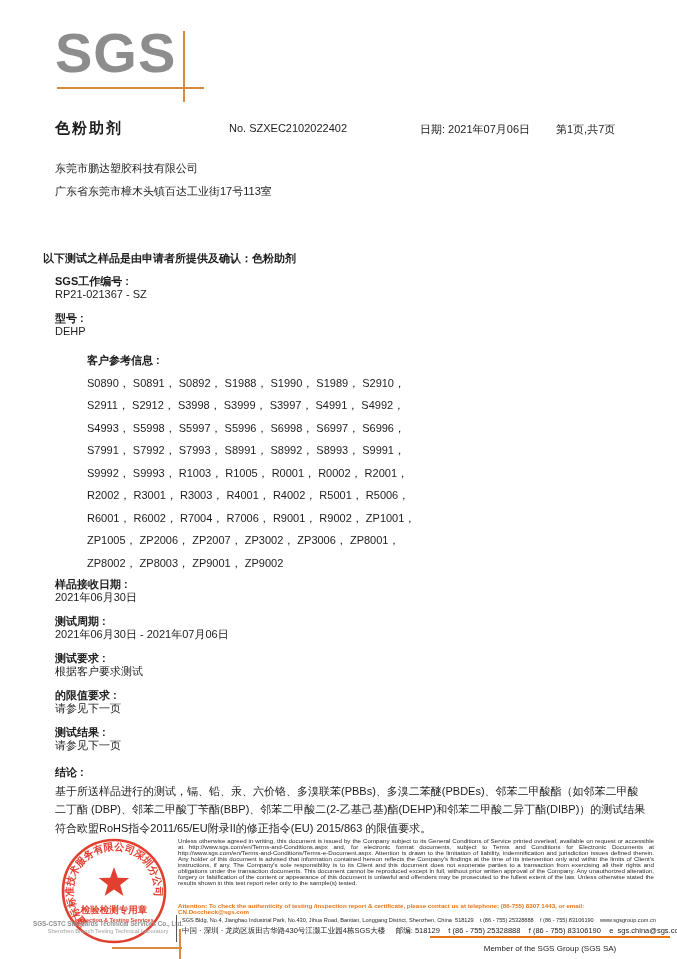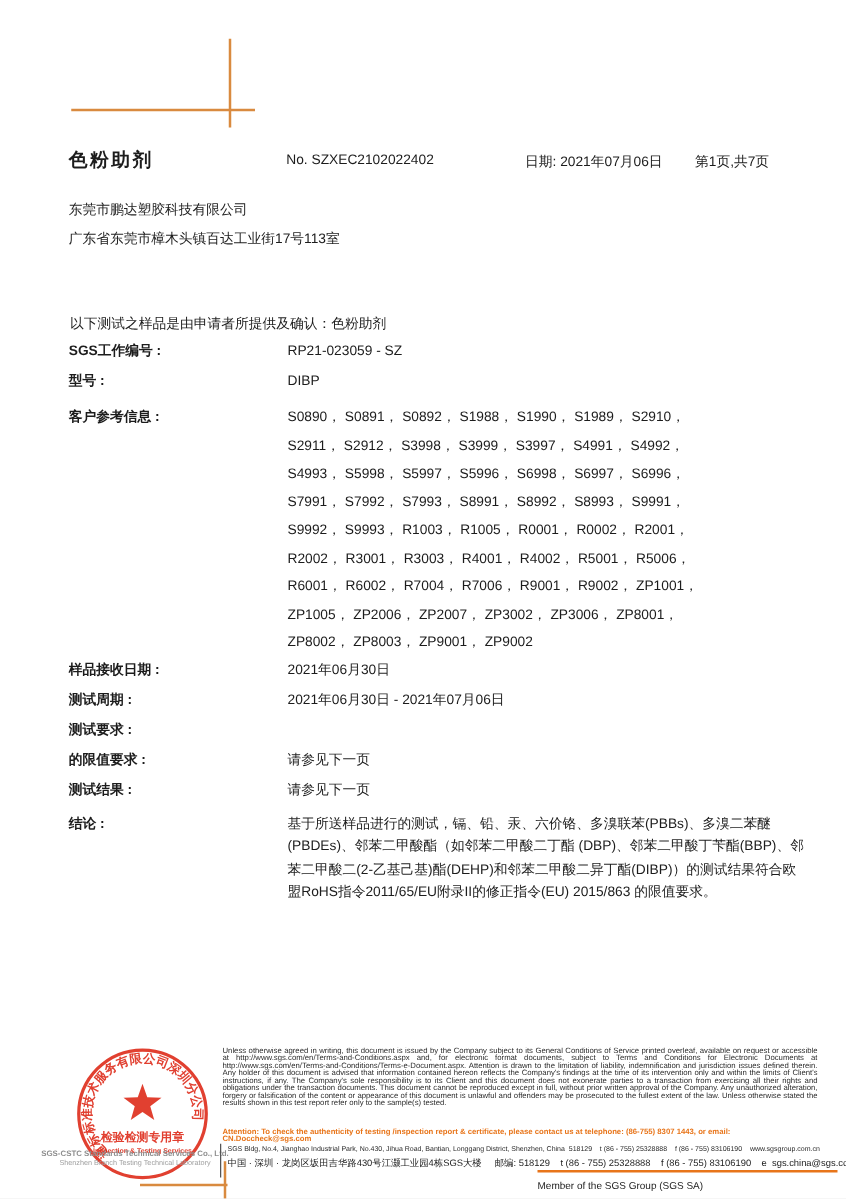--- a/index.html
+++ b/index.html
@@ -17,28 +17,28 @@
   .logo-hline { position:absolute; left:57px; top:87px; width:147px; height:2px; background:#d98a3f; }
   .logo-vline { position:absolute; left:183px; top:31px; width:2px; height:71px; background:#d98a3f; }
   
   .report-title { position:absolute; left:55px; top:119px; font-size:15px; font-weight:bold; letter-spacing:2px; }
   .report-no   { position:absolute; left:229px; top:122px; font-size:11px;text-align:right; }
   .report-date { position:absolute; left:420px; top:122px; font-size:11px; }
   .report-page { position:absolute; left:556px; top:122px; font-size:11px; }
   
   .applicant { position:absolute; left:55px; top:157px; font-size:11px; line-height:23px; }
   
-  .intro { position:absolute; left:56px; top:251px; font-size:11px; }
+  .intro { position:absolute; left:43px; top:251px; font-size:11px;font-weight:bold; }
   
   .fields { position:absolute; left:55px; top:275px; width:592px; font-size:11px; }
-  .row { display:flex; margin-bottom:11px; }
+  .row { display:flex; margin-bottom:11px;flex-direction:column; }
   .row .label { width:175px; font-weight:bold; line-height:13px; flex:none; }
   .row .value { flex:1; white-space:pre-line; line-height:13px; }
   .row-codes { margin-bottom:4px; }
-  .row-codes .label, .row-codes .value { line-height:22.5px; }
+  .row-codes .label, .row-codes .value { line-height:22.5px;margin-left:32px; }
   .row-conclusion .label, .row-conclusion .value { line-height:18.5px; }
   
   .disclaimer {
     position:absolute; left:178px; top:838px; width:476px; height:64px; overflow:hidden;
     font-size:6.2px; line-height:5.95px; text-align:justify; color:#2a2a2a;
   }
   .attention {
     position:absolute; left:178px; top:903px; width:476px;
     font-size:6.2px; line-height:6.4px; font-weight:bold; color:#e8751a;
   }
@@ -47,57 +47,58 @@
     font-size:5.6px; color:#2a2a2a; white-space:pre;
   }
   .addr-cn {
     position:absolute; left:182px; top:926px; width:472px;
     font-size:7.5px; color:#1c1c1c; white-space:pre;
   }
   .divider-black { position:absolute; left:176px; top:915px; width:1px; height:27px; background:#555; }
   .cross-v { position:absolute; left:179px; top:929px; width:2px; height:30px; background:#d98a3f; }
   .cross-h { position:absolute; left:112px; top:947px; width:70px; height:2px; background:#d98a3f; }
   .member-line { position:absolute; left:430px; top:936px; width:240px; height:2px; background:#e8751a; }
-  .member-text { position:absolute; left:430px; top:944px; width:240px; font-size:8px; color:#1c1c1c; }
+  .member-text { position:absolute; left:430px; top:944px; width:240px; text-align:center; font-size:8px; color:#1c1c1c; }
   
   .stamp { position:absolute; left:42px; top:834px; width:144px; height:120px; }
   .seal-company-en {
     position:absolute; left:28px; top:920px; width:160px; text-align:center;
     font-size:6.3px; font-weight:bold; color:#8f8f8f; line-height:7.5px;
   }
   .seal-company-en .l2 { font-size:5.8px; color:#a0a0a0; font-weight:normal; }
 </style>
 </head>
 <body>
 
 <div class="page">
 
+  <div class="logo-text">SGS</div>
   <div class="logo-hline"></div>
   <div class="logo-vline"></div>
 
   <div class="report-title">色粉助剂</div>
   <div class="report-no">No. SZXEC2102022402</div>
   <div class="report-date">日期: 2021年07月06日</div>
   <div class="report-page">第1页,共7页</div>
 
   <div class="applicant">
     <div>东莞市鹏达塑胶科技有限公司</div>
     <div>广东省东莞市樟木头镇百达工业街17号113室</div>
   </div>
 
   <div class="intro">以下测试之样品是由申请者所提供及确认：色粉助剂</div>
 
   <div class="fields">
     <div class="row">
       <div class="label">SGS工作编号 :</div>
-      <div class="value">RP21-023059 - SZ</div>
+      <div class="value">RP21-021367 - SZ</div>
     </div>
     <div class="row">
       <div class="label">型号 :</div>
-      <div class="value">DIBP</div>
+      <div class="value">DEHP</div>
     </div>
     <div class="row row-codes">
       <div class="label">客户参考信息 :</div>
       <div class="value">S0890， S0891， S0892， S1988， S1990， S1989， S2910，
 S2911， S2912， S3998， S3999， S3997， S4991， S4992，
 S4993， S5998， S5997， S5996， S6998， S6997， S6996，
 S7991， S7992， S7993， S8991， S8992， S8993， S9991，
 S9992， S9993， R1003， R1005， R0001， R0002， R2001，
 R2002， R3001， R3003， R4001， R4002， R5001， R5006，
 R6001， R6002， R7004， R7006， R9001， R9002， ZP1001，
@@ -107,20 +108,21 @@
     <div class="row">
       <div class="label">样品接收日期 :</div>
       <div class="value">2021年06月30日</div>
     </div>
     <div class="row">
       <div class="label">测试周期 :</div>
       <div class="value">2021年06月30日 - 2021年07月06日</div>
     </div>
     <div class="row">
       <div class="label">测试要求 :</div>
+      <div class="value">根据客户要求测试</div>
     </div>
     <div class="row">
       <div class="label">的限值要求 :</div>
       <div class="value">请参见下一页</div>
     </div>
     <div class="row">
       <div class="label">测试结果 :</div>
       <div class="value">请参见下一页</div>
     </div>
     <div class="row row-conclusion">

